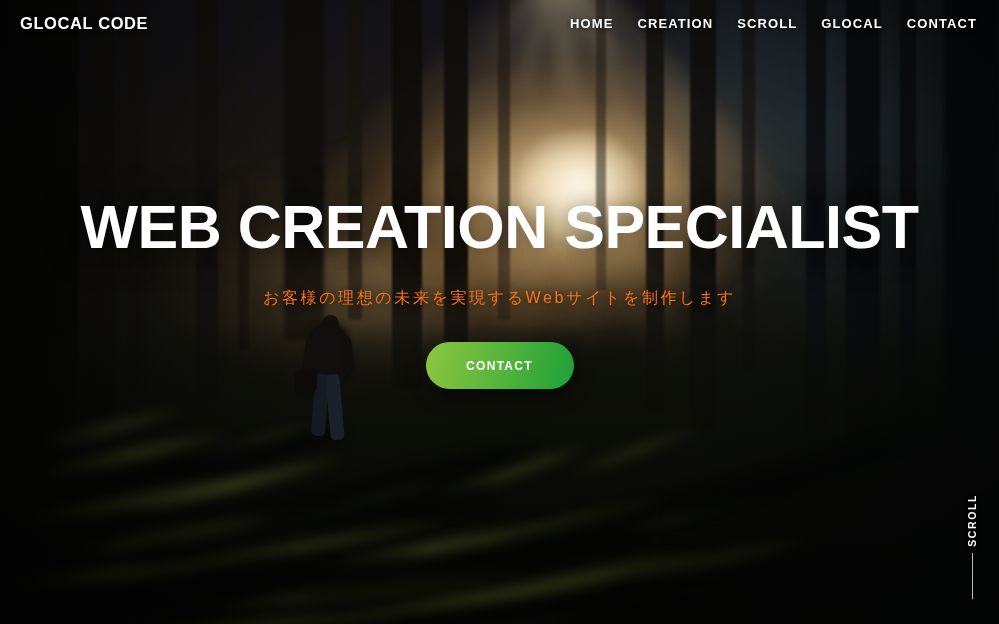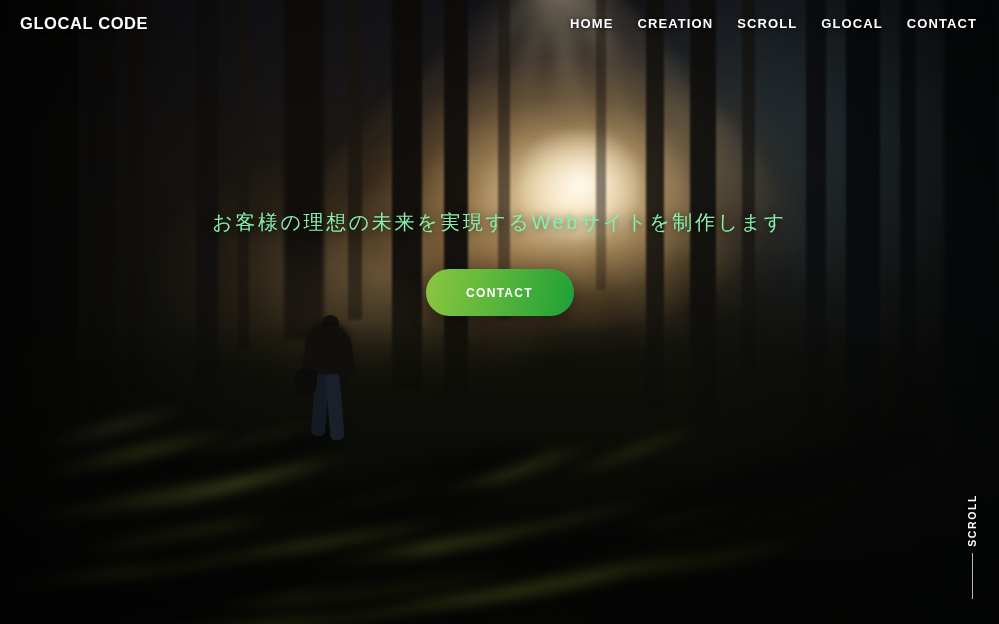--- a/index.html
+++ b/index.html
@@ -133,22 +133,22 @@
   .hero-content {
     position:absolute; left:0; right:0; top:196px;
     display:flex; flex-direction:column; align-items:center; z-index:30;
   }
   .headline {
     color:#fff; font-weight:bold; font-size:61px; line-height:1.04;
     letter-spacing:-.5px; white-space:nowrap;
     text-shadow:0 2px 18px rgba(0,0,0,.40), 0 0 50px rgba(0,0,0,.25);
   }
   .subhead {
-    margin-top:13px;
-    color:#86efac; font-size:20px; letter-spacing:2.6px; white-space:nowrap;
+    margin-top:29px;
+    color:#f97316; font-size:16px; letter-spacing:2.6px; white-space:nowrap;
     text-shadow:0 1px 10px rgba(0,0,0,.75);
   }
   .cta {
     margin-top:33px;
     width:148px; height:47px; border:none; border-radius:24px;
     color:#fff; font-size:12px; font-weight:bold; letter-spacing:1.3px;
     cursor:pointer;
     display:flex; align-items:center; justify-content:center;
     box-shadow:0 6px 20px rgba(0,0,0,.45);
   }
@@ -267,20 +267,21 @@
     <nav class="nav" id="nav">
         <div class="nav-item">HOME</div>
         <div class="nav-item">CREATION</div>
         <div class="nav-item">SCROLL</div>
         <div class="nav-item">GLOCAL</div>
         <div class="nav-item">CONTACT</div>
       </nav>
   </header>
 
   <div class="hero-content">
+    <h1 class="headline">WEB CREATION SPECIALIST</h1>
     <p class="subhead">お客様の理想の未来を実現するWebサイトを制作します</p>
     <button class="cta" id="cta" style="background: linear-gradient(100deg, rgb(140, 198, 63) 0%, rgb(95, 184, 60) 42%, rgb(31, 160, 56) 100%);">CONTACT</button>
   </div>
 
   <div class="scroll-ind">
     <span class="scroll-text">SCROLL</span>
     <span class="scroll-line"></span>
   </div>
 
 </div>

